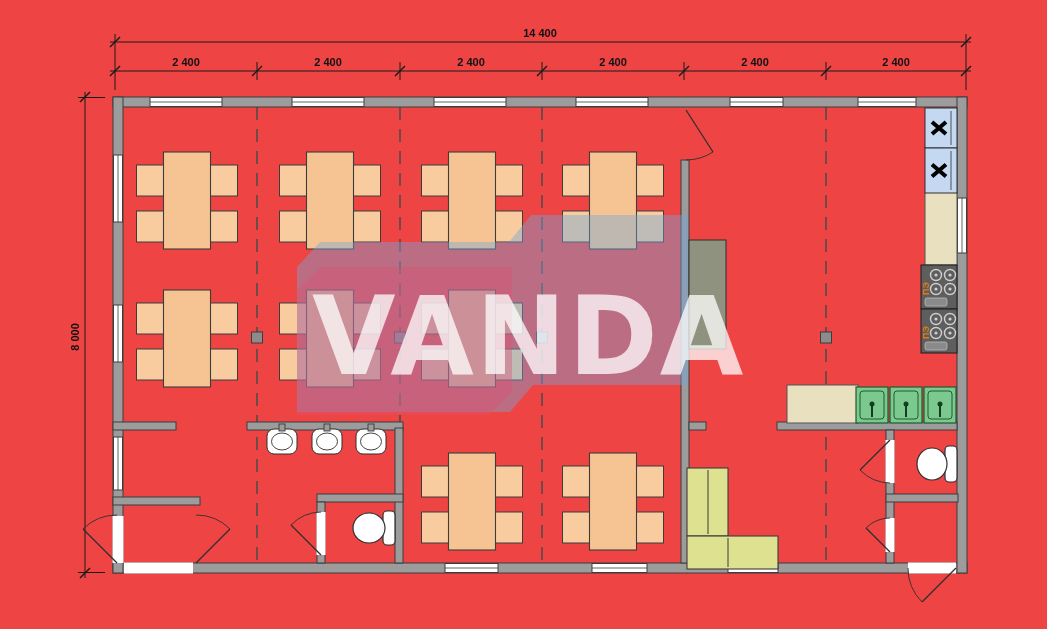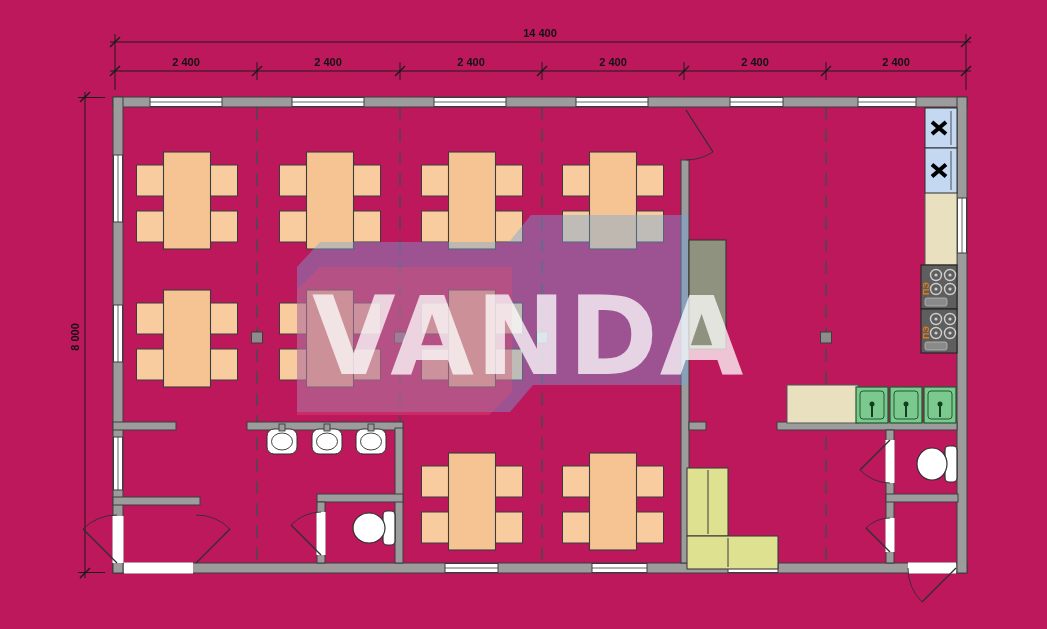--- a/index.html
+++ b/index.html
@@ -1,16 +1,16 @@
 <!DOCTYPE html>
 <html style="--wall: #9C9C9C; --wall_edge: #3C3C3C; --table: #F6C493; --chair: #F8CC9F; --sofa: #DEE18F; --sink_green: #7CC98F; --counter: #E8E0BF; --fridge_blue: #C4D9F1; --stove_gray: #5E5E5E; --cabinet: #8F927E; --watermark_pink: #E05070; --watermark_blue: #6FA8DC; --dash: #4A4A4A; --dim: #1A1A1A; --stove_label_color: #E07B10;"><head>
 <meta charset="utf-8">
 <style>
   html,body{margin:0;padding:0;background:#ffffff;}
-  .stage{position:relative;width:1047px;height:629px;background:#be185d;overflow:hidden;
+  .stage{position:relative;width:1047px;height:629px;background:#ef4444;overflow:hidden;
          font-family:"Liberation Sans",sans-serif;}
   svg{position:absolute;left:0;top:0;}
   .wall{fill:var(--wall);stroke:var(--wall_edge);stroke-width:1;}
   .gap{fill:#ffffff;}
   .win{fill:#ffffff;stroke:var(--wall_edge);stroke-width:1;}
   .winline{stroke:var(--wall_edge);stroke-width:0.8;}
   .dash{stroke:var(--dash);stroke-width:1.5;stroke-dasharray:13 9;fill:none;}
   .marker{fill:#8C8C8C;stroke:var(--wall_edge);stroke-width:1;}
   .dim{stroke:var(--dim);stroke-width:1;fill:none;}
   .tick{stroke:var(--dim);stroke-width:1.4;}

